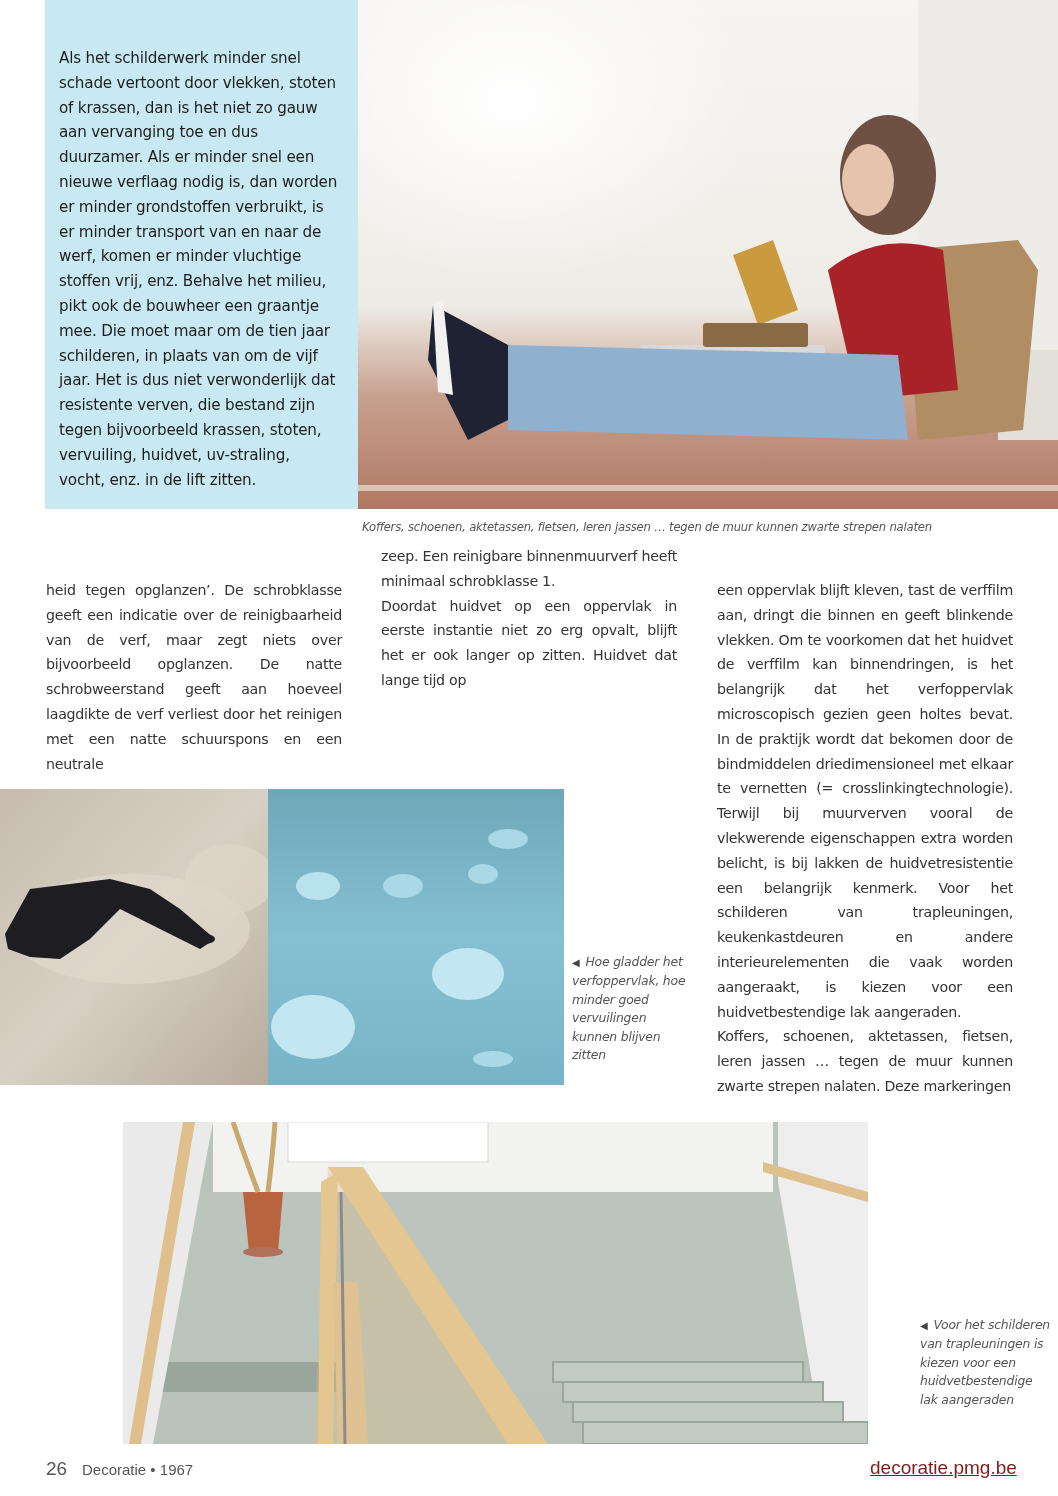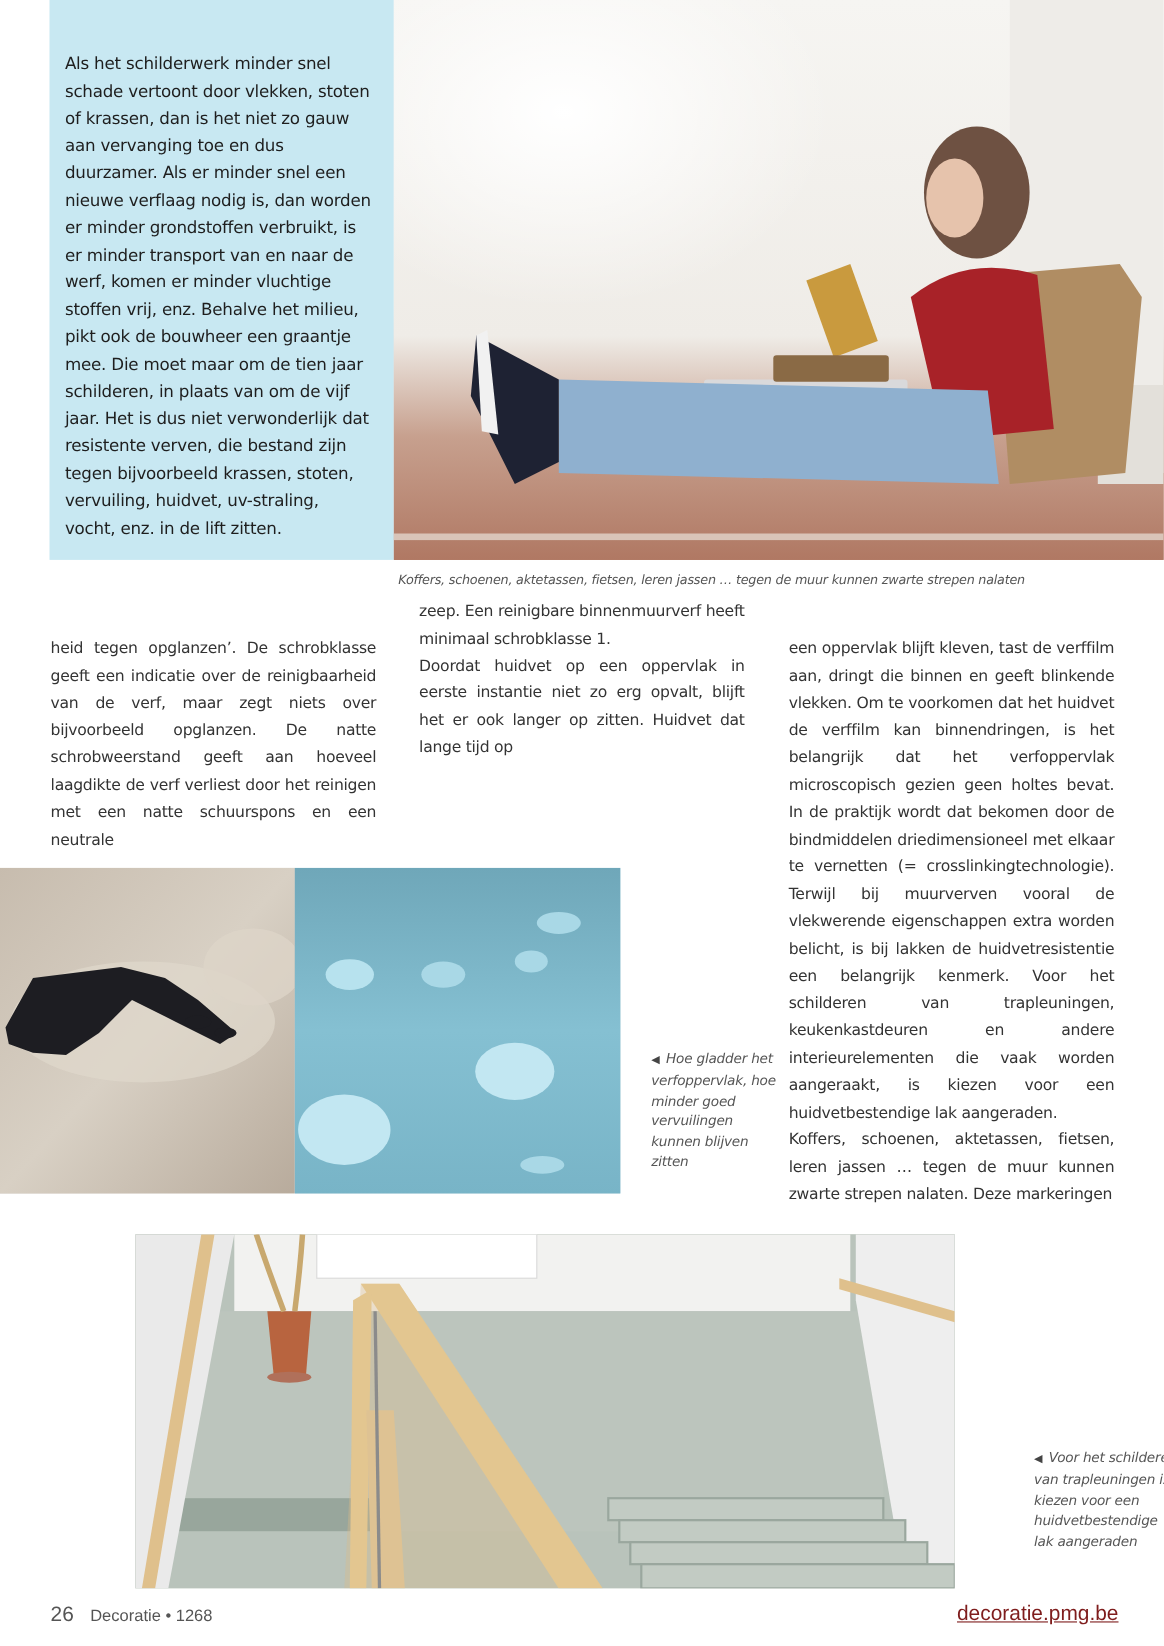--- a/index.html
+++ b/index.html
@@ -55,21 +55,20 @@
   }
   #texture-right {
     left: 268px; top: 789px; width: 296px; height: 296px; overflow: hidden;
     background: #7fb6c8;
   }
   #texture-left svg, #texture-right svg, #stairs-photo svg { width: 100%; height: 100%; display: block; }
 
   .side-caption {
     font-size: 12.4px; line-height: 18.4px; font-style: italic; color: #555;
     letter-spacing: -0.2px;
-    margin-left: 20px;
   }
   #texture-caption { left: 572px; top: 953px; width: 120px; }
   #stairs-caption { left: 920px; top: 1316px; width: 130px; }
   .tri { font-style: normal; font-size: 10px; margin-right: 6px; color: #444; }
 
   
   #stairs-photo {
     left: 123px; top: 1122px; width: 745px; height: 322px; overflow: hidden;
     background: #c8cfc8;
   }
@@ -222,14 +221,14 @@
       <rect x="430" y="240" width="250" height="20"></rect>
       <rect x="440" y="260" width="260" height="20"></rect>
       <rect x="450" y="280" width="270" height="20"></rect>
       <rect x="460" y="300" width="285" height="22"></rect>
     </g>
   </svg>
 </div>
 <div id="stairs-caption" class="abs side-caption"><span class="tri">◀</span><span>Voor het schilderen van trapleuningen is kiezen voor een huidvetbestendige lak aangeraden</span></div>
 
 <div id="footer-page" class="abs">26</div>
-<div id="footer-mag" class="abs">Decoratie • 1268</div>
+<div id="footer-mag" class="abs">Decoratie • 1967</div>
 <div id="footer-url" class="abs">decoratie.pmg.be</div>
 
 </body></html>

